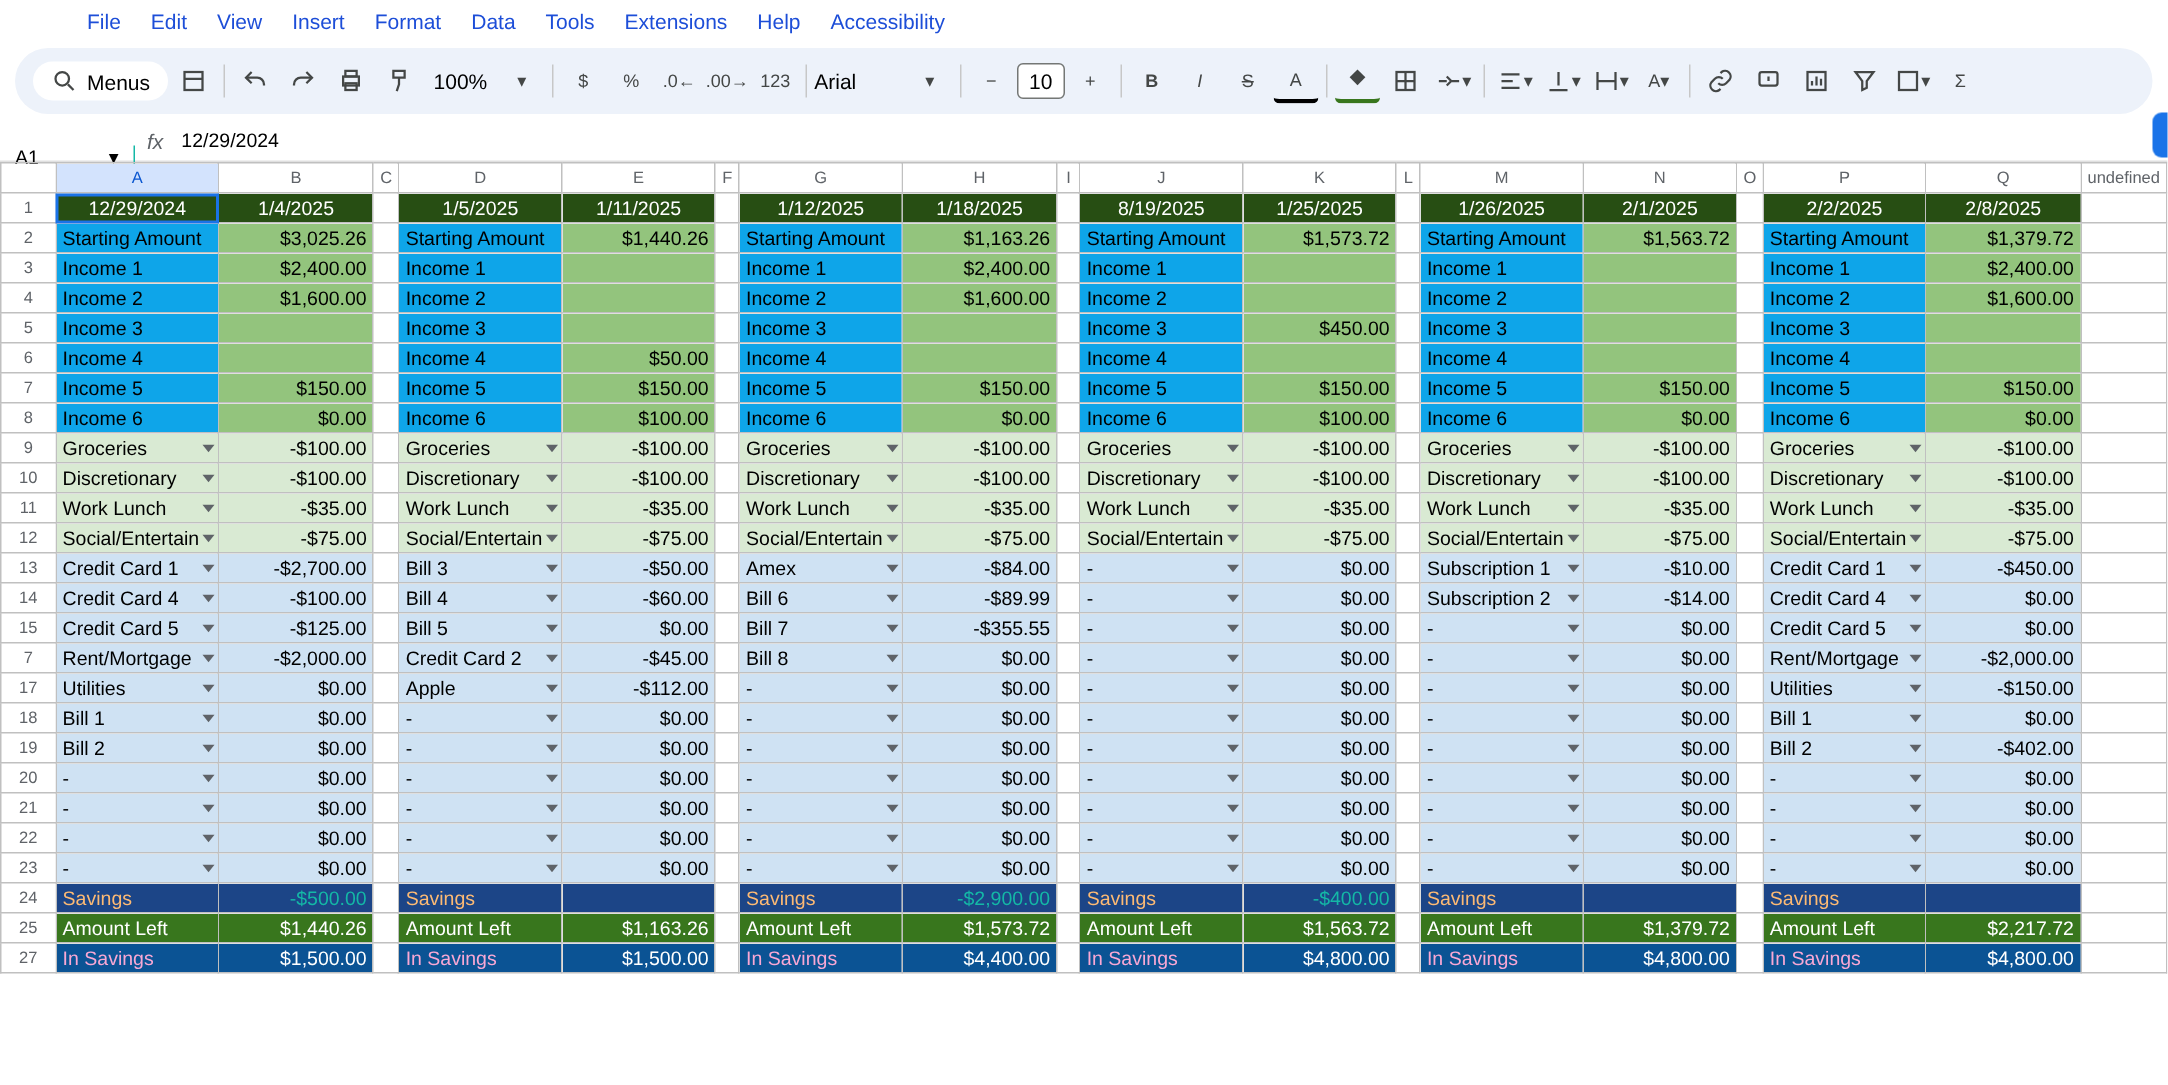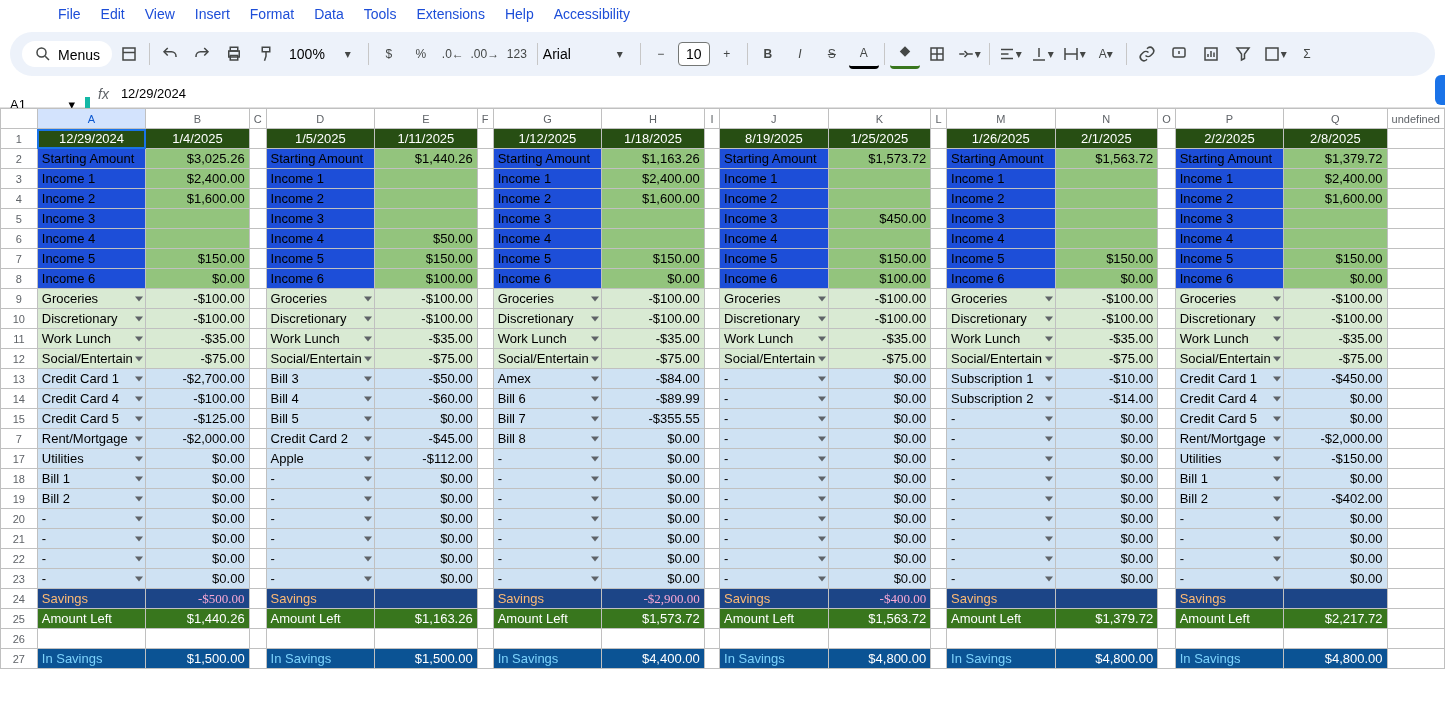--- a/index.html
+++ b/index.html
@@ -8,42 +8,42 @@
 .menubar span { padding: 4px 8px; font-size: 14px; color: #1d4ed8; cursor: pointer; }
 .toolbar { display: flex; align-items: center; height: 44px; padding: 0 12px; gap: 2px; background: #edf2fa; border-radius: 24px; margin: 4px 10px; }
 .toolbar .btn { width: 30px; height: 30px; display: flex; align-items: center; justify-content: center; border-radius: 4px; color: #444746; cursor: pointer; }
 .toolbar .sep { width: 1px; height: 22px; background: #c7c7c7; margin: 0 3px; }
 .toolbar .menus-btn { display: flex; align-items: flex-end; gap: 6px; padding: 4px 12px; background: #fff; border-radius: 16px; font-size: 14px; }
 .toolbar .zoom { font-size: 14px; padding: 0 6px; }
 .toolbar .font-name { font-size: 14px; min-width: 60px; }
 .toolbar .font-size { width: 32px; height: 24px; text-align: center; border: 1px solid #747775; border-radius: 4px; font-size: 14px; }
 .toolbar svg { width: 18px; height: 18px; }
 .formula-bar { display: flex; align-items: center; height: 28px; border-bottom: 1px solid #e0e0e0; }
-.name-box { width: 90px; padding: 0 10px; font-size: 13px; border-right: 5px solid #14b8a6; display: flex; justify-content: space-between; align-items: center; margin-top: 21px; }
+.name-box { width: 90px; padding: 0 10px; font-size: 13px; border-right: 1px solid #14b8a6; display: flex; justify-content: space-between; align-items: center; margin-top: 21px; }
 .fx { padding: 0 8px; font-style: italic; color: #5f6368; font-size: 14px; }
 .formula-val { font-size: 13px; padding: 0 4px; }
 .grid-wrap { position: relative; overflow: auto; height: calc(723px - 120px); }
 table { border-collapse: collapse; table-layout: fixed; }
 th, td { border: 1px solid #c0c0c0; height: 20px; padding: 0 4px; font-size: 13px; white-space: nowrap; overflow: hidden; text-overflow: clip; position: relative; }
 th { background: #fff; font-weight: normal; color: #5f6368; text-align: center; font-size: 11px; }
 th.row-h { width: 40px; }
 .sel-cell { outline: 2px solid #1a73e8; outline-offset: -2px; }
 .sel-col { background: #d3e3fd; color: #0b57d0; }
 .hdr-dark { background: #274e13; color: #fff; text-align: center; font-weight: normal; }
-.hdr-light { background: #1d4ed8; }
+.hdr-light { background: #0ea5e9; }
 .hdr-light-r { background: #93c47d; text-align: right; }
 .env-green { background: #d9ead3; margin-left: 10px; }
 .env-green-r { background: #d9ead3; text-align: right; }
 .env-blue { background: #cfe2f3; }
 .env-blue-r { background: #cfe2f3; text-align: right; }
 .sav-blue { background: #1c4587; color: #fdba74; margin-left: 20px; }
-.sav-blue-r { background: #1c4587; color: #f9a8d4; text-align: right; font-family: Liberation Serif, serif; }
+.sav-blue-r { background: #1c4587; color: #14b8a6; text-align: right; }
 .amt-left { background: #38761d; color: #fff; }
 .amt-left-r { background: #38761d; color: #fff; text-align: right; }
-.insav { background: #0b5394; color: #7dd3fc; }
+.insav { background: #0b5394; color: #f9a8d4; }
 .insav-r { background: #0b5394; color: #fff; text-align: right; }
 .gap-col { background: #fff; }
 .dd-arrow { position: absolute; right: 2px; top: 50%; transform: translateY(-50%); width: 0; height: 0; border-left: 4px solid transparent; border-right: 4px solid transparent; border-top: 5px solid #5f6368; }
 .right-edge { position: fixed; right: 0; top: 75px; width: 10px; height: 30px; background: #1a73e8; border-radius: 6px 0 0 6px; }
 .text-color-btn { border-bottom: 3px solid #000; }
 .fill-color-btn { border-bottom: 3px solid #38761d; }
 </style>
 </head>
 <body>
 
@@ -763,41 +763,20 @@
           <td class="amt-left-r">$1,563.72</td>
           <td class="gap-col"></td>
           <td class="amt-left">Amount Left</td>
           <td class="amt-left-r">$1,379.72</td>
           <td class="gap-col"></td>
           <td class="amt-left">Amount Left</td>
           <td class="amt-left-r">$2,217.72</td>
           <td class="gap-col"></td>
         </tr>
         <tr>
-          <th class="row-h">26</th>
-          <td></td>
-          <td></td>
-          <td class="gap-col"></td>
-          <td></td>
-          <td></td>
-          <td class="gap-col"></td>
-          <td></td>
-          <td></td>
-          <td class="gap-col"></td>
-          <td></td>
-          <td></td>
-          <td class="gap-col"></td>
-          <td></td>
-          <td></td>
-          <td class="gap-col"></td>
-          <td></td>
-          <td></td>
-          <td class="gap-col"></td>
-        </tr>
-        <tr>
           <th class="row-h">27</th>
           <td class="insav">In Savings</td>
           <td class="insav-r">$1,500.00</td>
           <td class="gap-col"></td>
           <td class="insav">In Savings</td>
           <td class="insav-r">$1,500.00</td>
           <td class="gap-col"></td>
           <td class="insav">In Savings</td>
           <td class="insav-r">$4,400.00</td>
           <td class="gap-col"></td>

